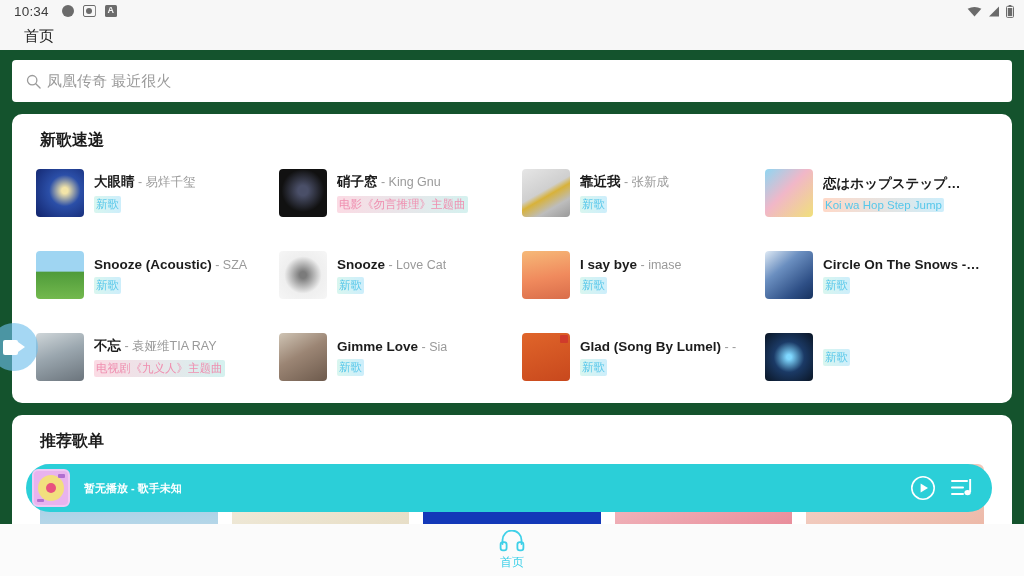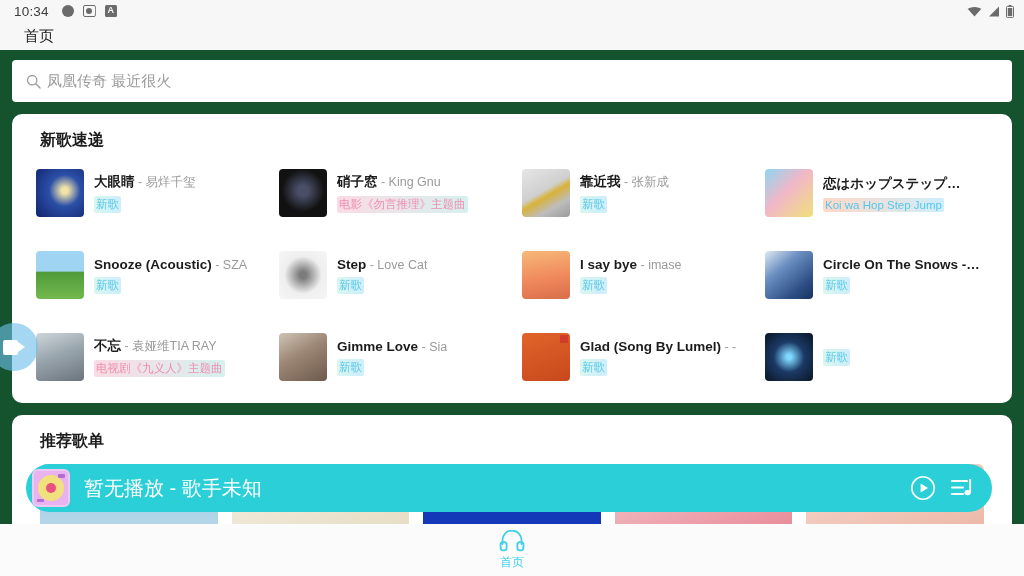--- a/index.html
+++ b/index.html
@@ -82,21 +82,21 @@
     background:#2bcfd8; border-radius:24px; display:flex; align-items:center; padding:0 16px 0 6px;
   }
   .vinyl { width:38px; height:38px; border-radius:6px; background:#e8b3ee; border:2px solid #f0c8f4;
     position:relative; flex:none; }
   .vinyl .disc { position:absolute; left:50%; top:50%; transform:translate(-50%,-50%);
     width:26px; height:26px; border-radius:50%; background:#f2df7e; }
   .vinyl .disc::after{content:"";position:absolute;left:50%;top:50%;transform:translate(-50%,-50%);
     width:10px;height:10px;border-radius:50%;background:#e8527f;}
   .vinyl .arm { position:absolute; right:3px; top:3px; width:7px; height:4px; background:#b06fd0; border-radius:1px; }
   .vinyl .sw { position:absolute; left:3px; bottom:3px; width:7px; height:3px; background:#b06fd0; border-radius:1px; }
-  .player .ptxt { margin-left:14px; color:#fff; font-size:20px; font-weight:normal; }
+  .player .ptxt { margin-left:14px; color:#fff; font-size:11px; font-weight:bold; }
   .player .pctrl { margin-left:auto; display:flex; align-items:center; gap:14px; }
 
   
   .bottomnav {
     position:absolute; left:0; right:0; bottom:0; height:52px; background:#fbfbfb;
     display:flex; align-items:center; justify-content:center; gap:112px;
   }
   .nav-item { display:flex; flex-direction:column; align-items:center; gap:2px; width:80px; }
   .nav-label { font-size:12px; }
   .nav-item.active .nav-label { color:#3fd0e8; }
@@ -177,21 +177,21 @@
         <div class="song">
           <div class="cover" style="background: linear-gradient(rgb(159, 213, 242) 0%, rgb(159, 213, 242) 42%, rgb(79, 155, 58) 44%, rgb(115, 185, 78) 100%);"></div>
           <div class="song-info">
             <div class="song-line1"><span class="nm">Snooze (Acoustic)</span><span class="ar"> - SZA</span></div>
             <span class="tag new">新歌</span>
           </div>
         </div>
         <div class="song">
           <div class="cover" style="background: radial-gradient(circle, rgb(123, 123, 123) 0px, rgb(123, 123, 123) 10%, rgb(239, 239, 239) 55%, rgb(246, 246, 246) 100%);"></div>
           <div class="song-info">
-            <div class="song-line1"><span class="nm">Step</span><span class="ar"> - Love Cat</span></div>
+            <div class="song-line1"><span class="nm">Snooze</span><span class="ar"> - Love Cat</span></div>
             <span class="tag new">新歌</span>
           </div>
         </div>
         <div class="song">
           <div class="cover" style="background: linear-gradient(170deg, rgb(246, 185, 120) 0%, rgb(240, 138, 93) 55%, rgb(217, 109, 74) 100%);"></div>
           <div class="song-info">
             <div class="song-line1"><span class="nm">I say bye</span><span class="ar"> - imase</span></div>
             <span class="tag new">新歌</span>
           </div>
         </div>

